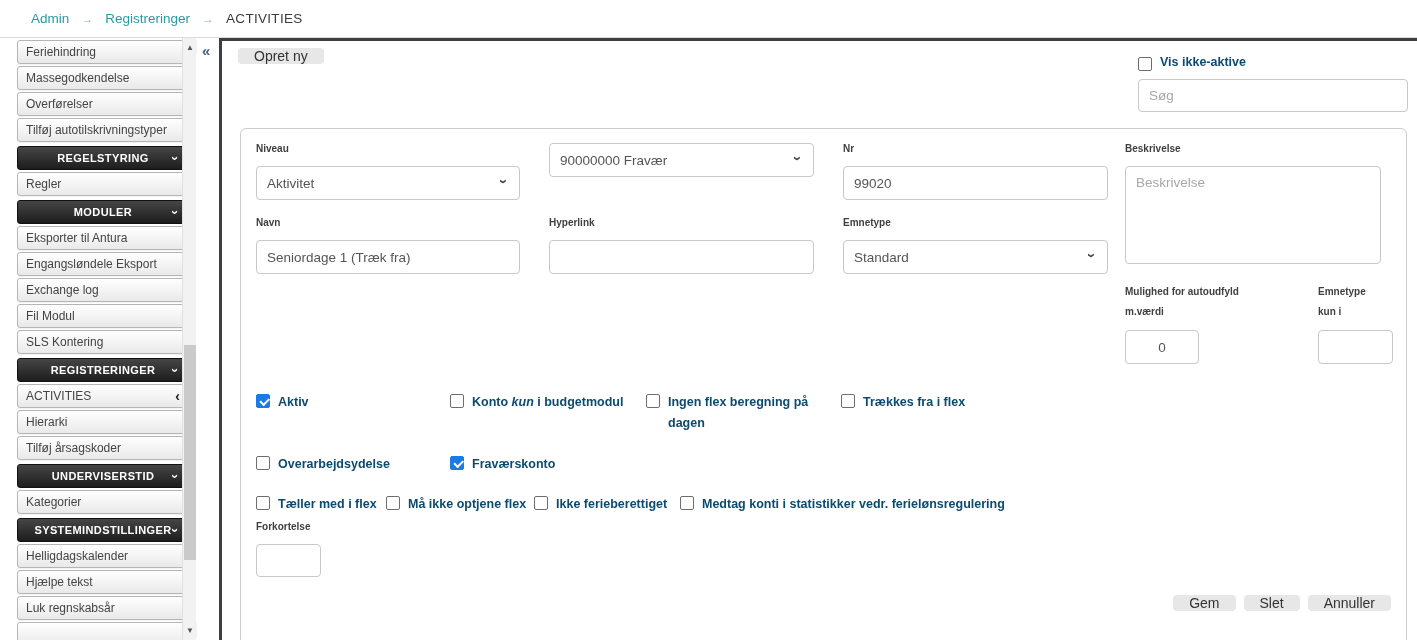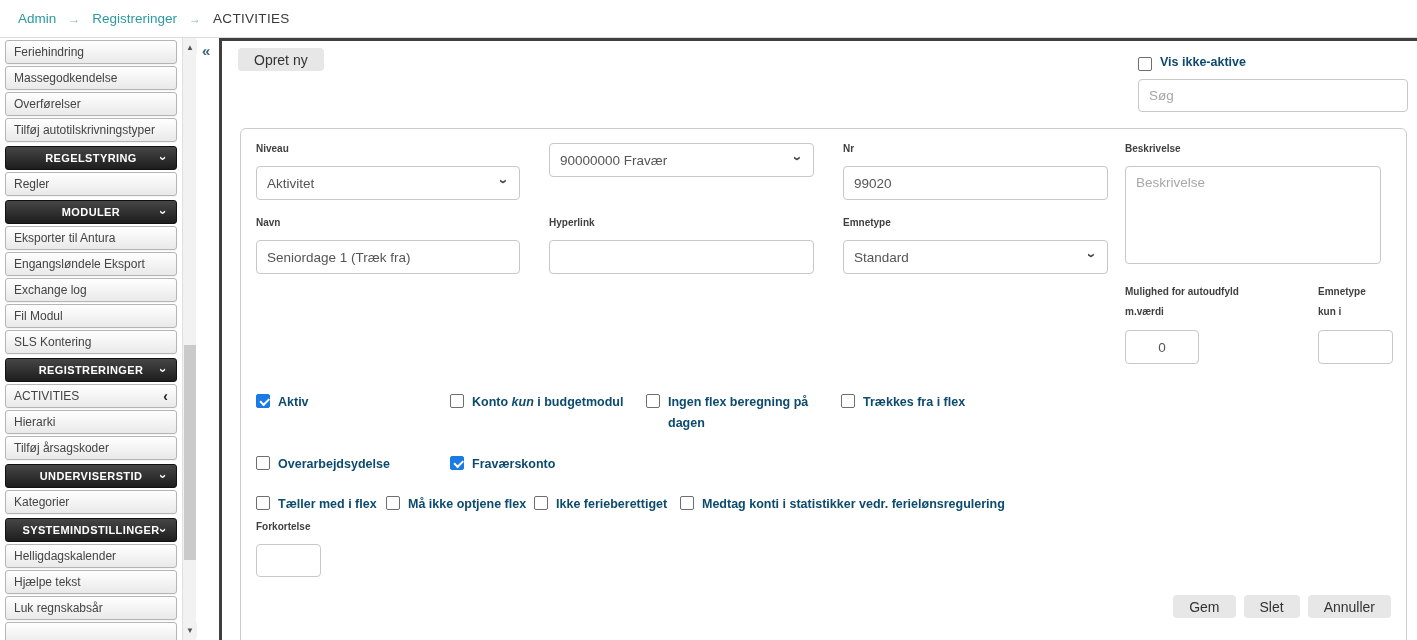--- a/index.html
+++ b/index.html
@@ -2,28 +2,28 @@
 <html><head>
 <meta charset="utf-8">
 <style>
   * { margin:0; padding:0; box-sizing:border-box; }
   html,body { width:1417px; height:640px; overflow:hidden; background:#fff;
     font-family:"Liberation Sans","DejaVu Sans",sans-serif; }
   .app { position:relative; width:1417px; height:640px; background:#fff; }
 
   
   .breadcrumb-bar { position:absolute; left:0; top:0; width:100%; height:38px;
-    display:flex; align-items:center; gap:12px; padding-left:18px;
+    display:flex; align-items:center; gap:12px; padding-left:31px;
     background:#fff; border-bottom:1px solid #dcdcdc; font-size:13.5px; }
   .bc-link { color:#2a9aa0; cursor:pointer; }
   .bc-arrow { color:#85b8bb; font-size:12px; }
   .bc-current { color:#3a3a3a; letter-spacing:.3px; }
 
   
-  .sidebar { position:absolute; left:4px; top:38px; bottom:0; width:174px; overflow:hidden; padding-top:2px; }
+  .sidebar { position:absolute; left:16px; top:38px; bottom:0; width:174px; overflow:hidden; padding-top:2px; }
   .sb-item { position:relative; height:24px; margin:0 1px 2px 1px; border:1px solid #b5b5b5; border-radius:3px;
     background:linear-gradient(#ffffff,#e9e9e9); color:#444; font-size:12px; display:flex; align-items:center;
     padding:0 8px; cursor:pointer; box-shadow:0 1px 1px rgba(0,0,0,.05); }
   .sb-header { position:relative; height:24px; margin:4px 1px 2px 1px; border:1px solid #111; border-radius:3px;
     background:linear-gradient(#464646,#1d1d1d); color:#fff; font-size:11px; font-weight:bold; letter-spacing:.4px;
     display:flex; align-items:center; justify-content:center; cursor:pointer; }
   .sb-header .chev-down { position:absolute; right:10px; top:4px; color:#fff; font-weight:bold; font-size:13px;
     display:inline-block; transform:rotate(90deg); }
   .sb-item .chev-left { position:absolute; right:8px; color:#222; font-weight:bold; font-size:14px; }
 
@@ -35,21 +35,21 @@
   .scroll-thumb { position:absolute; left:1px; top:307px; width:12px; height:215px; background:#cacaca; cursor:grab; }
 
   
   .collapse-col { position:absolute; left:197px; top:38px; bottom:0; width:22px; background:#fff; cursor:pointer; }
   .collapse-col span { position:absolute; top:4px; left:5px; color:#44637f; font-size:15px; font-weight:bold; }
 
   
   .main { position:absolute; left:219px; right:0; top:38px; bottom:0; background:#fff;
     border-left:3px solid #3f3f3f; border-top:3px solid #3f3f3f; overflow:hidden; }
   .btn { display:inline-flex; align-items:center; justify-content:center; background:#e7e7e7; color:#333;
-    border:none; border-radius:4px; font-size:14px; font-family:inherit; padding:8px 16px; height:23px; cursor:pointer; }
+    border:none; border-radius:4px; font-size:14px; font-family:inherit; padding:8px 16px; height:16px; cursor:pointer; }
   .create-btn { position:absolute; left:16px; top:7px; }
 
   .show-inactive { position:absolute; left:916px; top:13px; display:flex; align-items:center; cursor:pointer; }
   .search { position:absolute; left:916px; top:38px; width:270px; height:33px; border:1px solid #c8c8c8;
     border-radius:4px; padding:0 10px; font-size:13.5px; color:#7f1d1d; font-family:inherit; }
   .search::placeholder { color:#a8a8a8; }
 
   
   .panel { position:absolute; left:18px; top:87px; width:1167px; height:575px;
     border:1px solid #ccc; border-radius:6px; background:#fff; }

